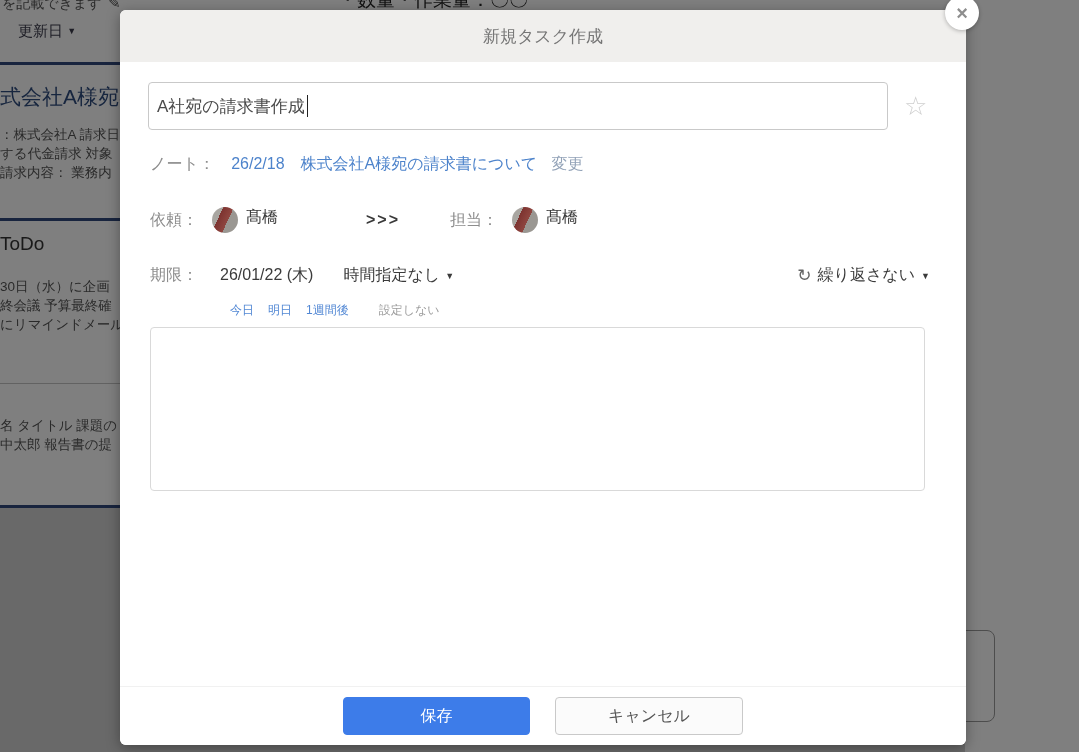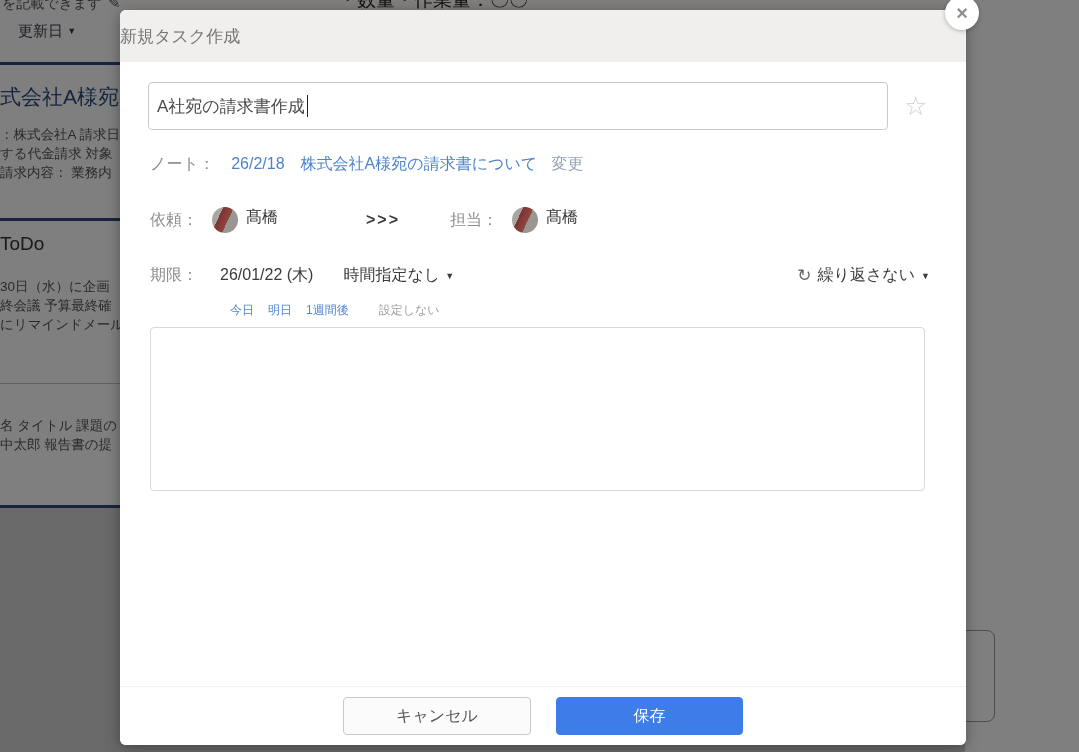--- a/index.html
+++ b/index.html
@@ -24,21 +24,21 @@
   .bd-card-table .bd-lines{margin-top:32px;}
   .bd-dark{position:absolute;left:0;top:505px;width:965px;height:247px;background:#d2d2d2;border-top:3px solid #31497c;}
   .bd-box{position:absolute;left:700px;top:630px;width:293px;height:90px;border:1px solid #9a9a9a;border-radius:8px;}
   .caret-down{font-size:9px;vertical-align:2px;display:inline-block;}
   
   .overlay{position:absolute;inset:0;background:rgba(0,0,0,0.5);}
   
   .modal{position:absolute;left:120px;top:10px;width:846px;height:735px;background:#fff;
          border-radius:6px;box-shadow:0 3px 14px rgba(0,0,0,.35);}
   .m-header{height:52px;background:#f0efed;border-radius:6px 6px 0 0;display:flex;
-            align-items:center;justify-content:flex-start;font-size:17px;color:#767676;}
+            align-items:center;justify-content:center;font-size:17px;color:#767676;}
   .m-close{position:absolute;left:825px;top:-14px;width:34px;height:34px;border-radius:50%;
            background:#fff;box-shadow:0 1px 4px rgba(0,0,0,.28);display:flex;align-items:center;
            justify-content:center;cursor:pointer;z-index:3;}
   .m-close span{font-size:20px;font-weight:bold;color:#8e8e8e;line-height:1;}
   .m-input-row{display:flex;align-items:center;margin:20px 28px 0 28px;}
   .m-input{width:740px;height:48px;border:1px solid #c9c9c9;border-radius:4px;box-sizing:border-box;
            display:flex;align-items:center;padding:0 8px;font-size:17px;color:#4a4a4a;background:#fff;}
   .text-cursor{display:inline-block;width:1px;height:22px;background:#222;margin-left:2px;}
   .star{font-size:26px;color:#cfcfcf;margin-left:16px;cursor:pointer;line-height:1;}
   .label{color:#8d8d8d;}
@@ -167,16 +167,16 @@
   <div class="quick-row">
     <span class="quick-link">今日</span>
     <span class="quick-link">明日</span>
     <span class="quick-link">1週間後</span>
     <span class="quick-unset">設定しない</span>
   </div>
 
   <textarea class="remarks-area" style=""></textarea>
 
   <div class="m-footer">
+    <button class="btn btn-save">保存</button>
     <button class="btn btn-cancel">キャンセル</button>
-    <button class="btn btn-save">保存</button>
   </div>
 </div>
 
 </body></html>

